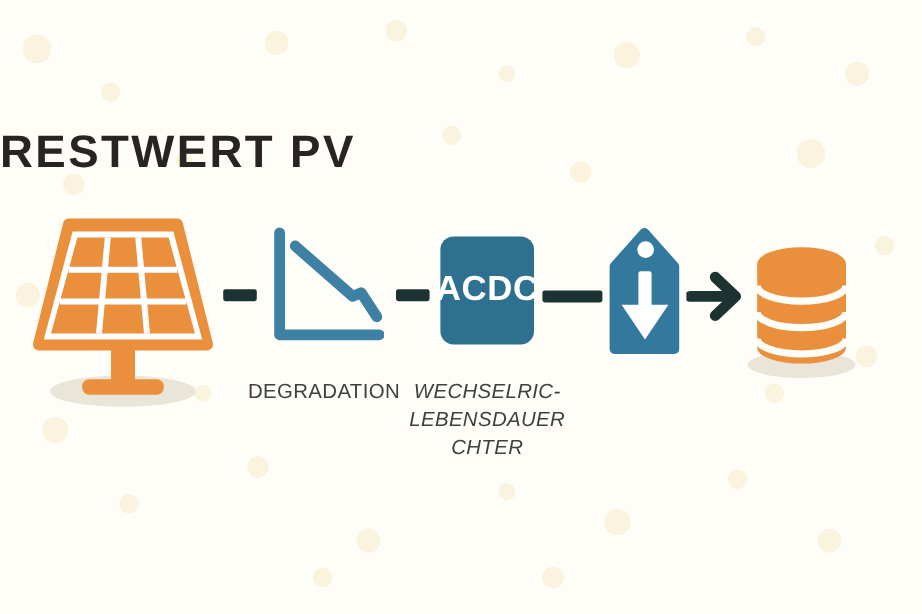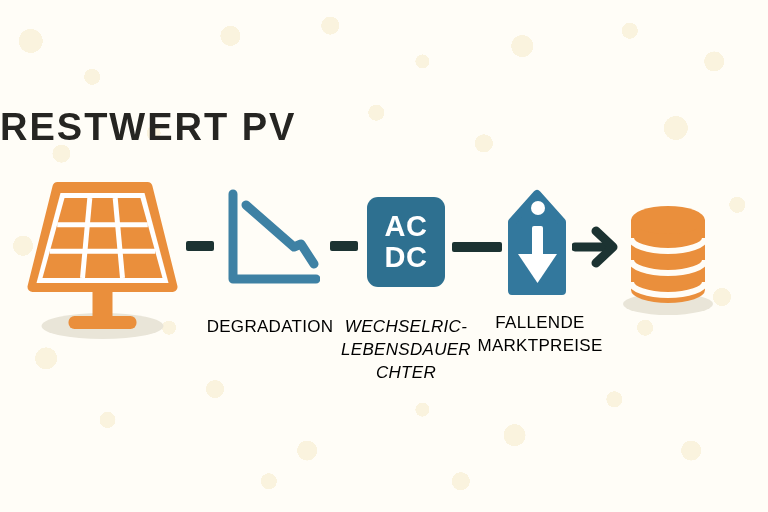--- a/index.html
+++ b/index.html
@@ -38,23 +38,23 @@
     radial-gradient(circle 7px  at 22% 64%,#FAF3DE 99%,transparent 100%),
     radial-gradient(circle 8px  at 84% 64%,#FAF3DE 99%,transparent 100%);}
   .abs{position:absolute;}
   #title{top:106px;left:0;width:732px;text-align:left;font-size:38px;font-weight:bold;
          color:#262522;letter-spacing:2px;}
   .dash{background:#1C3332;height:10px;border-radius:2px;}
   #dash-1{left:186px;top:241px;width:28px;}
   #dash-2{left:330px;top:241px;width:28px;}
   #dash-3{left:452px;top:242px;width:50px;}
   #inverter-box{left:367px;top:197px;width:78px;height:90px;background:#2E7090;border-radius:11px;
-    display:flex;flex-direction:column;align-items:center;justify-content:center;
+    display:flex;flex-direction:row;align-items:center;justify-content:center;
     color:#FFFFFF;font-weight:bold;font-size:29px;line-height:1.08;letter-spacing:0.5px;}
-  .step-label{font-size:17px;line-height:23px;color:#000000;text-align:center;letter-spacing:0.3px;}
+  .step-label{font-size:17px;line-height:23px;color:#404040;text-align:center;letter-spacing:0.3px;}
   .step-label span{display:block;}
   #label-degradation{left:192px;top:315px;width:156px;}
   #label-inverter{left:328px;top:315px;width:156px;font-style:italic;}
   #label-prices{left:462px;top:311px;width:156px;}
 </style>
 </head>
 <body>
 
 <div id="canvas">
   <div id="bg-pattern"></div>
@@ -116,17 +116,13 @@
   </svg>
 
   <div id="label-degradation" class="abs step-label">
     <span>DEGRADATION</span>
   </div>
   <div id="label-inverter" class="abs step-label">
     <span>WECHSELRIC-</span>
     <span>LEBENSDAUER</span>
     <span>CHTER</span>
   </div>
-  <div id="label-prices" class="abs step-label">
-    <span>FALLENDE</span>
-    <span>MARKTPREISE</span>
-  </div>
 </div>
 
 </body></html>

